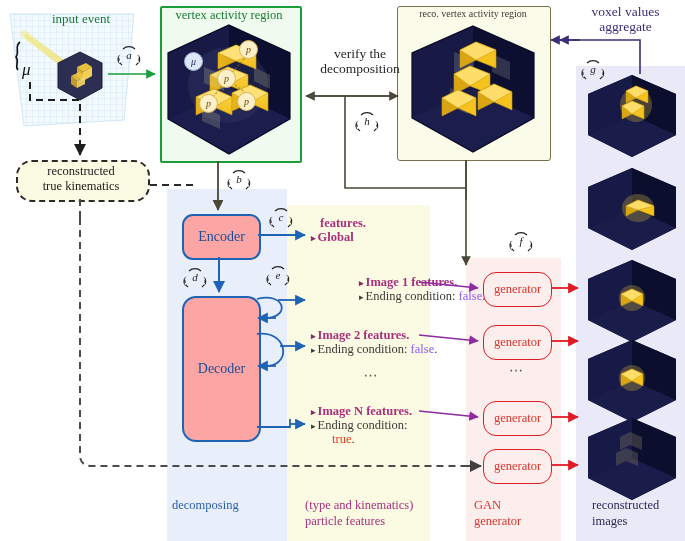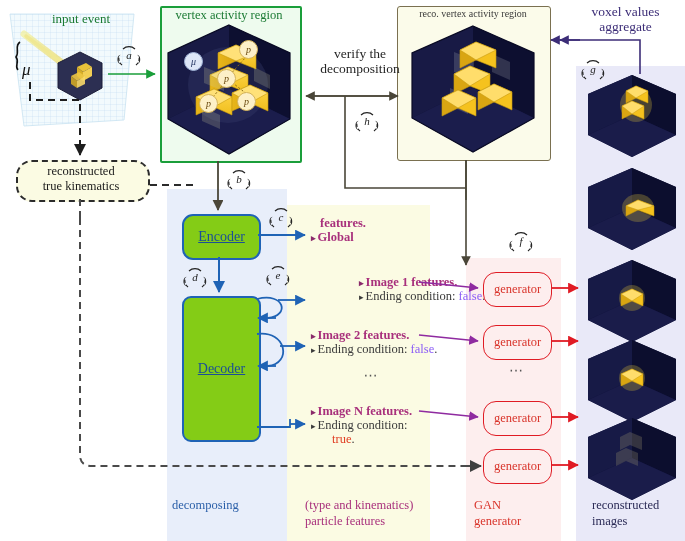--- a/index.html
+++ b/index.html
@@ -52,26 +52,26 @@
     left:16px;top:160px;width:130px;height:38px;
     background:#fbfbe3;border:2.4px dashed #2b2b2b;border-radius:16px;
   }
   #muon-kin-txt{
     left:16px;top:164px;width:130px;text-align:center;
     font-size:12.5px;color:#1a1a1a;line-height:1.22;
   }
 
   
   .nnbox{
-    background:#84cc16;border:2px solid #1f63b5;border-radius:11px;
+    background:#fca5a5;border:2px solid #1f63b5;border-radius:11px;
     color:#1b4f96;text-align:center;font-size:14px;
-    display:flex;align-items:center;justify-content:center;text-decoration:underline;
+    display:flex;align-items:center;justify-content:center;
   }
   #encoder{left:182px;top:214px;width:75px;height:42px;}
-  #decoder{left:182px;top:296px;width:75px;height:142px;border-radius:9px;}
+  #decoder{left:182px;top:296px;width:75px;height:142px;border-radius:14px;}
 
   
   .genbox{
     background:#fdeeee;border:1.8px solid #e01b24;border-radius:13px;
     color:#d9342b;text-align:center;font-size:12.5px;
     display:flex;align-items:center;justify-content:center;
   }
   #gen1{left:483px;top:272px;width:67px;height:33px;}
   #gen2{left:483px;top:325px;width:67px;height:33px;}
   #gen3{left:483px;top:401px;width:67px;height:33px;}

